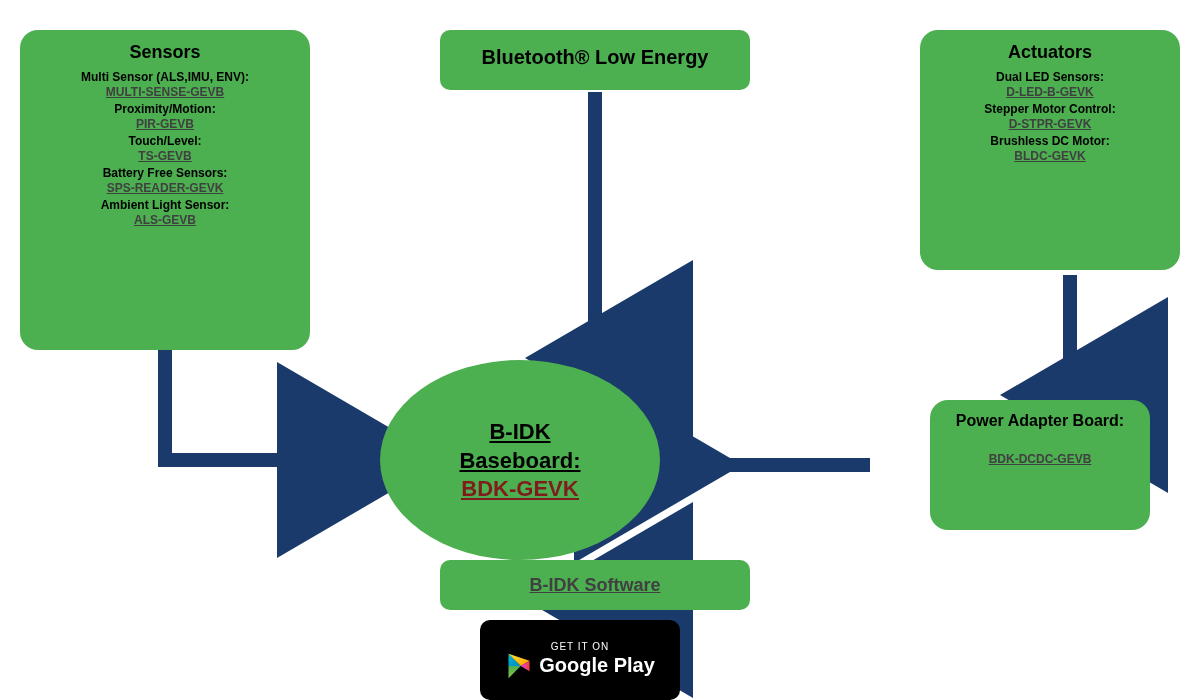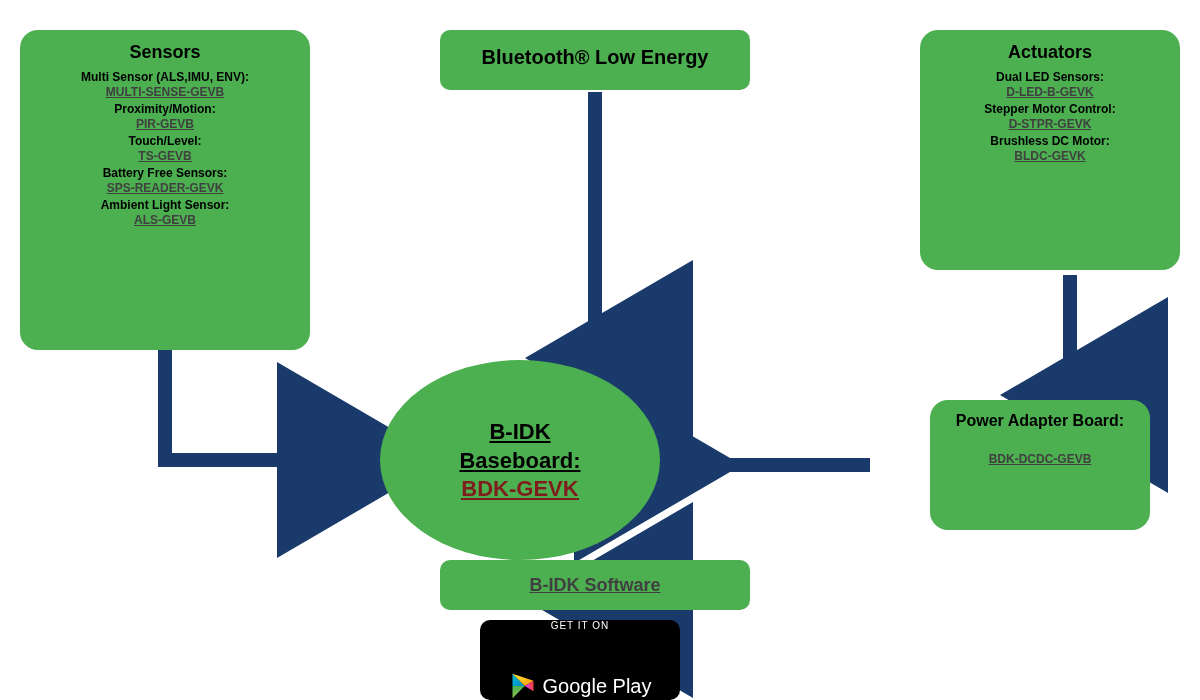--- a/index.html
+++ b/index.html
@@ -144,34 +144,34 @@
       position: absolute;
       left: 480px;
       bottom: 0px;
       width: 200px;
       height: 80px;
       background: #000;
       border-radius: 10px;
       display: flex;
       flex-direction: column;
       align-items: center;
-      justify-content: space-between;
+      justify-content: center;
       cursor: pointer;
     }
 
     .google-play-badge .gp-top {
       color: #fff;
       font-size: 10px;
       letter-spacing: 1px;
     }
 
     .google-play-badge .gp-bottom {
       color: #fff;
       font-size: 20px;
-      font-weight: normal;
+      font-weight: bold;
       display: flex;
       align-items: center;
       gap: 6px;
     }
 
     .google-play-badge .gp-icon {
       width: 28px;
       height: 28px;
     }
 

